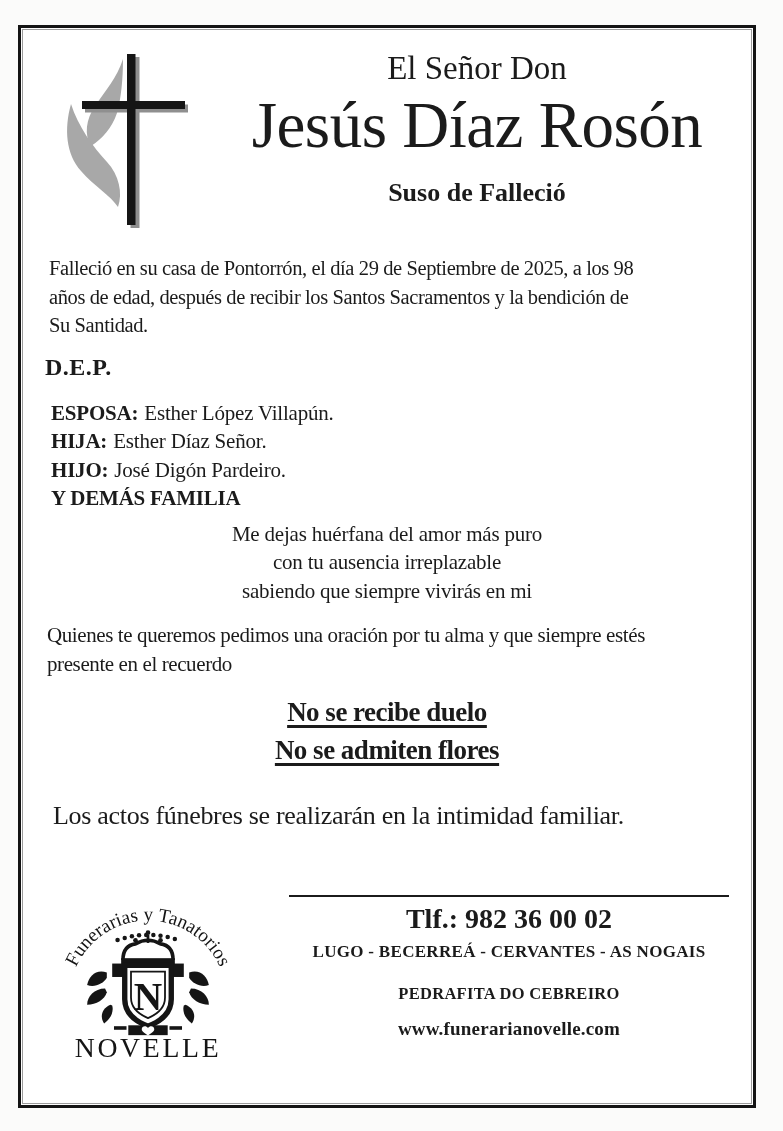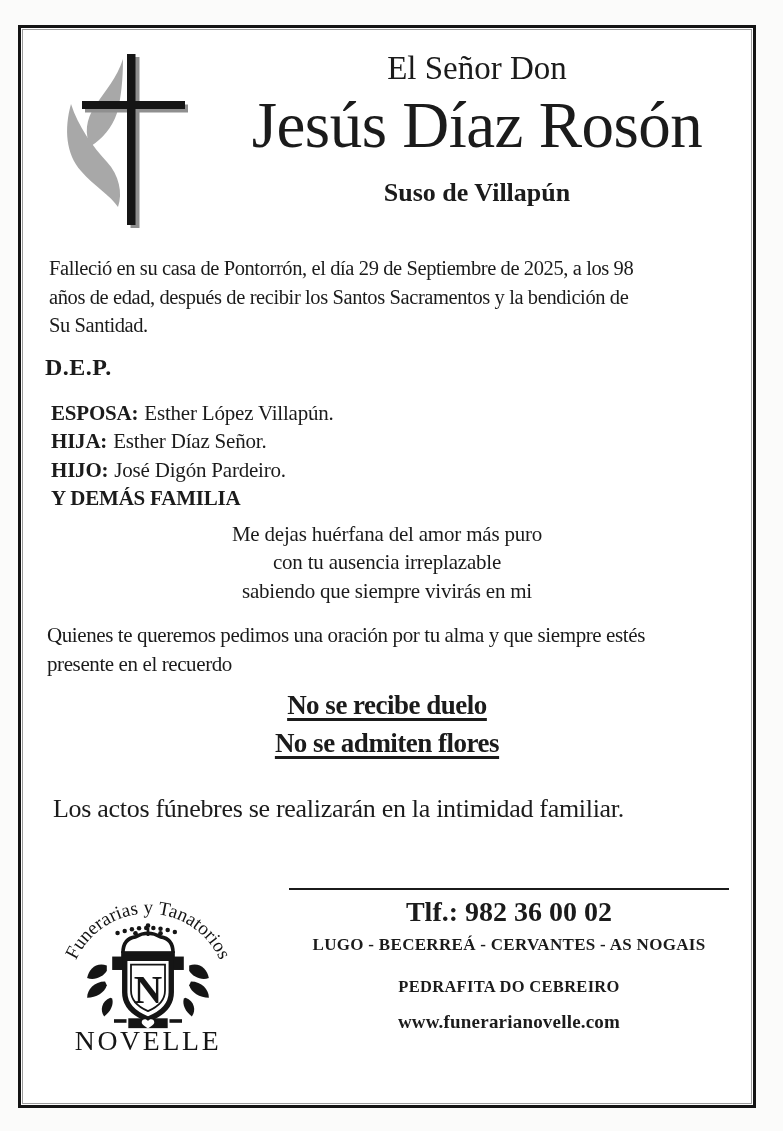--- a/index.html
+++ b/index.html
@@ -36,21 +36,21 @@
 
   
   .announce { margin: 16px 0 0 4px; font-size: 20.5px; line-height: 28.6px; letter-spacing: -0.4px; }
   .dep { text-align: left; font-weight: bold; font-size: 24px; margin-top: 14px; letter-spacing: 0.5px; }
   .family { margin: 18px 0 0 6px; font-size: 21px; line-height: 28.5px; letter-spacing: -0.2px; }
   .fam-label { font-weight: bold; }
   .fam-value { margin-left: 6px; }
   .fam-closing { font-weight: bold; }
   .poem { text-align: center; font-size: 21px; line-height: 28.6px; margin-top: 7px; letter-spacing: -0.2px; }
   .request { margin: 15px 0 0 2px; font-size: 21px; line-height: 29px; letter-spacing: -0.4px; }
-  .notices { text-align: center; font-weight: bold; font-size: 27px; margin-top: 7px; line-height: 38px; letter-spacing: -0.5px; }
+  .notices { text-align: center; font-weight: bold; font-size: 27px; margin-top: 14px; line-height: 38px; letter-spacing: -0.5px; }
   .notices div { text-decoration: underline; text-decoration-thickness: 2.5px; text-underline-offset: 4px; }
   .privacy { margin: 32px 0 0 8px; font-size: 26px; letter-spacing: -0.3px; }
 
   
   .footer { display: flex; margin-top: 44px; }
   .footer-brand { flex: 0 0 228px; }
   .footer-brand svg { display: block; margin: 8px 0 0 8px; }
   .footer-contact { flex: 1; text-align: center; padding-left: 16px; }
   .rule { border-top: 2px solid #1b1b1b; margin-top: 20px; }
   .phone { font-size: 28px; font-weight: bold; margin-top: 6px; }
@@ -73,21 +73,21 @@
 
           <rect x="75.5" y="11" width="9" height="171" fill="#8f8f8f"></rect>
           <rect x="30" y="58.5" width="103" height="8" fill="#8f8f8f"></rect>
           <rect x="72" y="8" width="8.5" height="171" fill="#151515"></rect>
           <rect x="27" y="55" width="103" height="8" fill="#151515"></rect>
         </svg>
       </div>
       <div class="title-block">
         <div class="pre-title">El Señor Don</div>
         <div class="deceased-name">Jesús Díaz Rosón</div>
-        <div class="deceased-alias">Suso de Villapún</div>
+        <div class="deceased-alias">Suso de Falleció</div>
       </div>
     </div>
 
     <div class="announce">
       <div>Falleció en su casa de Pontorrón, el día 29 de Septiembre de 2025, a los 98</div>
       <div>años de edad, después de recibir los Santos Sacramentos y la bendición de</div>
       <div>Su Santidad.</div>
     </div>
 
     <div class="dep">D.E.P.</div>

